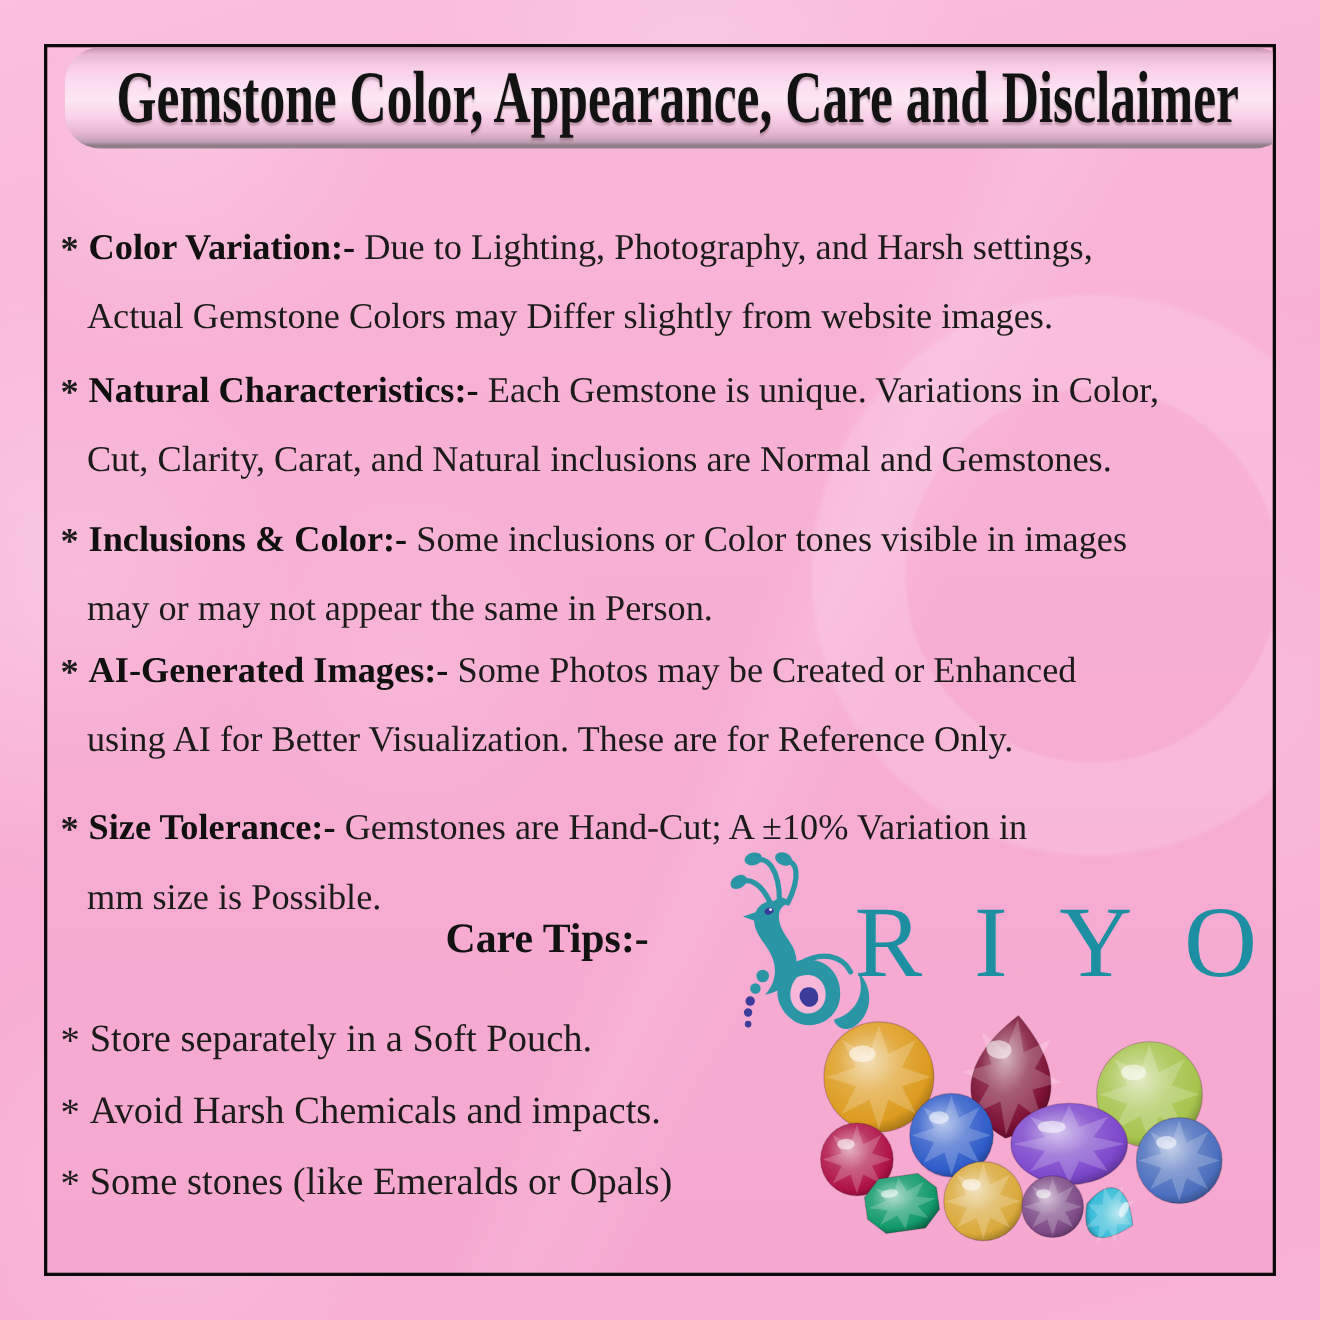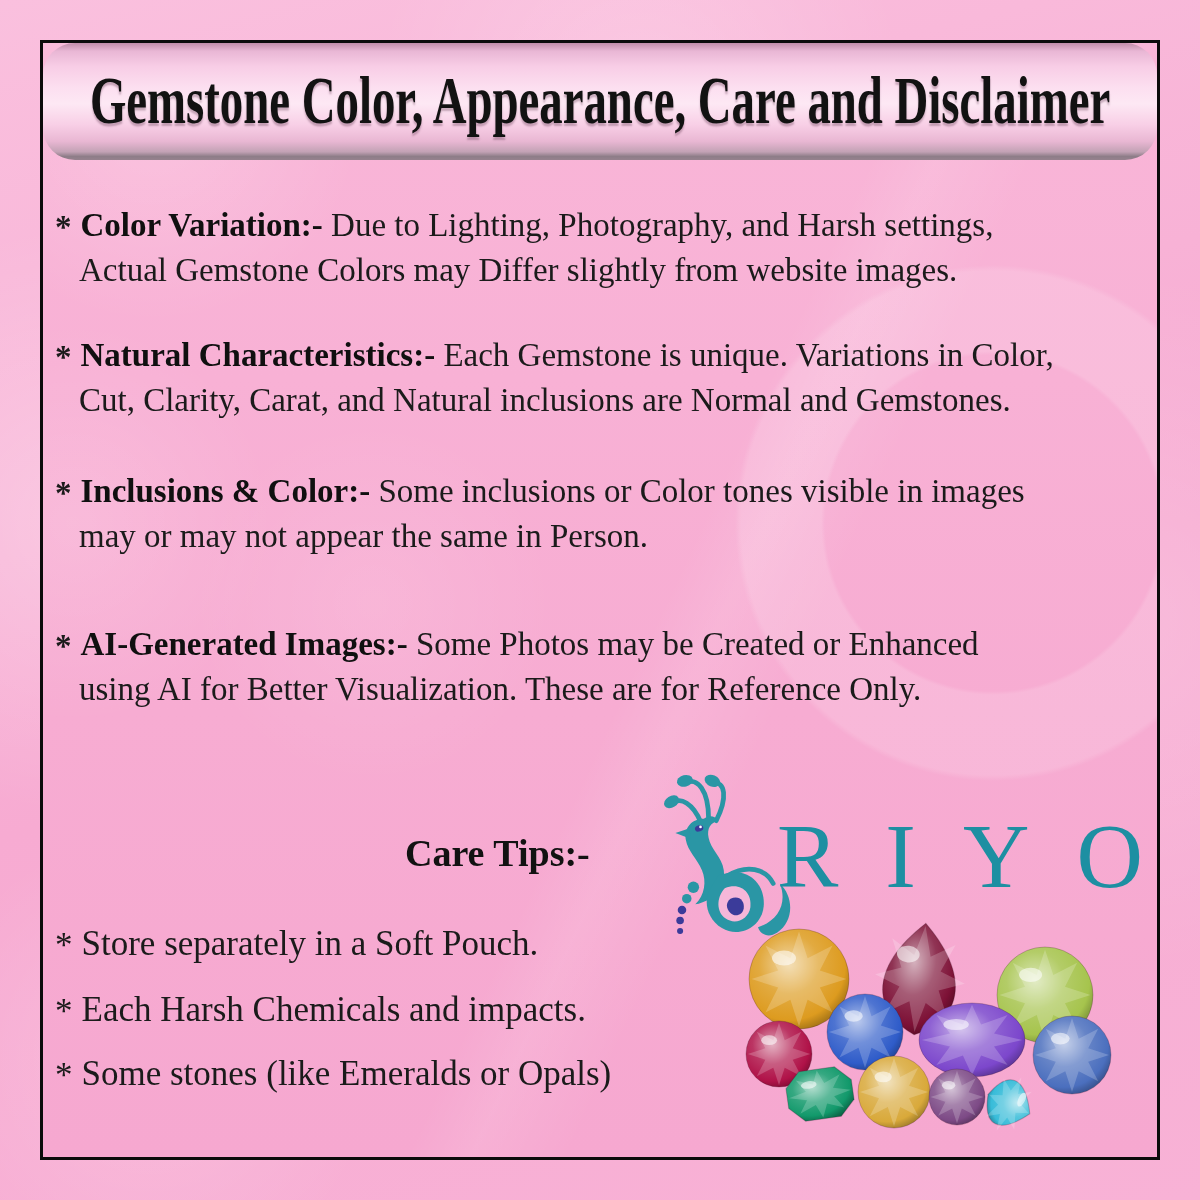--- a/index.html
+++ b/index.html
@@ -18,35 +18,35 @@
     box-sizing:border-box;border:3px solid #0b0b0b;overflow:hidden;
     background:
       radial-gradient(circle at 950px 480px, rgba(255,255,255,0) 168px, rgba(255,255,255,.15) 172px, rgba(255,255,255,.15) 252px, rgba(255,255,255,0) 258px),
       radial-gradient(circle 300px at 110px 70px, rgba(255,255,255,.20), rgba(255,255,255,0) 70%),
       radial-gradient(circle 280px at 30px 480px, rgba(255,255,255,.15), rgba(255,255,255,0) 72%),
       radial-gradient(circle 260px at 330px 560px, rgba(255,255,255,.10), rgba(255,255,255,0) 70%),
       linear-gradient(115deg, rgba(255,255,255,0) 54%, rgba(255,255,255,.10) 58%, rgba(255,255,255,0) 64%),
       linear-gradient(180deg,#f9b6d8 0%,#f7acd2 60%,#f6a8d0 100%);
   }
   .titlebar{
-    position:absolute;left:0;top:0;width:100%;height:117px;
+    position:absolute;left:16px;top:0;width:100%;height:92px;
     background:linear-gradient(180deg,
       #c08ca9 0%,#e9b7d5 7%,#f8cde6 20%,#fcdff0 38%,#fde8f4 52%,
       #f8cfe6 70%,#e9b7d3 84%,#c3a2b5 93%,#8e7d88 97%,#96828e 100%);
     display:flex;align-items:center;justify-content:center;border-radius:32px;
   }
   .title-scale{
     font-weight:700;font-size:60px;color:#121212;white-space:nowrap;
     display:inline-block;transform:scale(.78,1.12);
     text-shadow:0 2px 2px rgba(96,56,80,.35);
   }
   .bullet,.tip{position:absolute;left:12px;color:#1b1b1b;}
   .bullet{font-size:33px;}
   .bullet .line{white-space:nowrap;height:45px;line-height:45px;}
-  .bullet .l2{padding-left:24px;}
+  .bullet .l2{padding-left:24px;margin-top:18px;}
   .marker{display:inline-block;margin-right:9px;transform:translateY(2px);}
   .bullet .marker{font-weight:700;}
   .lbl{font-weight:700;color:#101010;}
   .care-heading{
     position:absolute;left:362px;top:788px;font-size:38px;font-weight:700;color:#121212;white-space:nowrap;
   }
   .peacock{position:absolute;left:601px;top:716px;width:152px;height:190px;}
   .brand{
     position:absolute;left:734px;top:760px;font-size:92px;color:#1d8fa2;
     letter-spacing:47px;white-space:nowrap;
@@ -73,25 +73,29 @@
   <div class="bullet" style="top:290px">
     <div class="line l1"><span class="marker">*</span><b class="lbl">Natural Characteristics:-</b> <span>Each Gemstone is unique. Variations in Color,</span></div>
     <div class="line l2"><span>Cut, Clarity, Carat, and Natural inclusions are Normal and Gemstones.</span></div>
   </div>
 
   <div class="bullet" style="top:426px">
     <div class="line l1"><span class="marker">*</span><b class="lbl">Inclusions &amp; Color:-</b> <span>Some inclusions or Color tones visible in images</span></div>
     <div class="line l2"><span>may or may not appear the same in Person.</span></div>
   </div>
 
-  <div class="bullet" style="top:579px">
+  <div class="bullet" style="top:545px">
     <div class="line l1"><span class="marker">*</span><b class="lbl">AI-Generated Images:-</b> <span>Some Photos may be Created or Enhanced</span></div>
     <div class="line l2"><span>using AI for Better Visualization. These are for Reference Only.</span></div>
   </div>
 
+  <div class="bullet" style="top:688px">
+    <div class="line l1"><span class="marker">*</span><b class="lbl">Size Tolerance:-</b> <span>Gemstones are Hand-Cut; A ±10% Variation in</span></div>
+    <div class="line l2"><span>mm size is Possible.</span></div>
+  </div>
 
   <div class="care-heading">Care Tips:-</div>
 
   <svg class="peacock" viewBox="0 0 160 190" aria-hidden="true">
     <g fill="none" stroke="#2a96a5" stroke-width="5" stroke-linecap="round">
       <path d="M60,62 C52,42 38,34 30,42"></path>
       <path d="M68,58 C68,28 56,14 44,20"></path>
       <path d="M76,60 C88,36 86,18 72,20"></path>
       <path d="M88,118 C108,106 128,110 136,126"></path>
     </g>
@@ -118,21 +122,21 @@
     </g>
     <circle cx="59.5" cy="66.5" r="1.4" fill="#ffffff"></circle>
   </svg>
 
   <div class="brand">RIYO</div>
 
   <div class="tip" style="top:883px">
     <div class="line l1"><span class="marker">*</span><span>Store separately in a Soft Pouch.</span></div>
   </div>
   <div class="tip" style="top:949px">
-    <div class="line l1"><span class="marker">*</span><span>Each Harsh Chemicals and impacts.</span></div>
+    <div class="line l1"><span class="marker">*</span><span>Avoid Harsh Chemicals and impacts.</span></div>
   </div>
   <div class="tip" style="top:1013px">
     <div class="line l1"><span class="marker">*</span><span>Some stones (like Emeralds or Opals)</span></div>
   </div>
 
   <svg class="gems" viewBox="0 0 440 250" aria-hidden="true">
     <defs id="gem-defs">
         <radialGradient id="gg0" cx="40%" cy="35%" r="75%">
           <stop offset="0" stop-color="rgb(241,215,165)"></stop>
           <stop offset="0.4" stop-color="rgb(226,170,64)"></stop>

